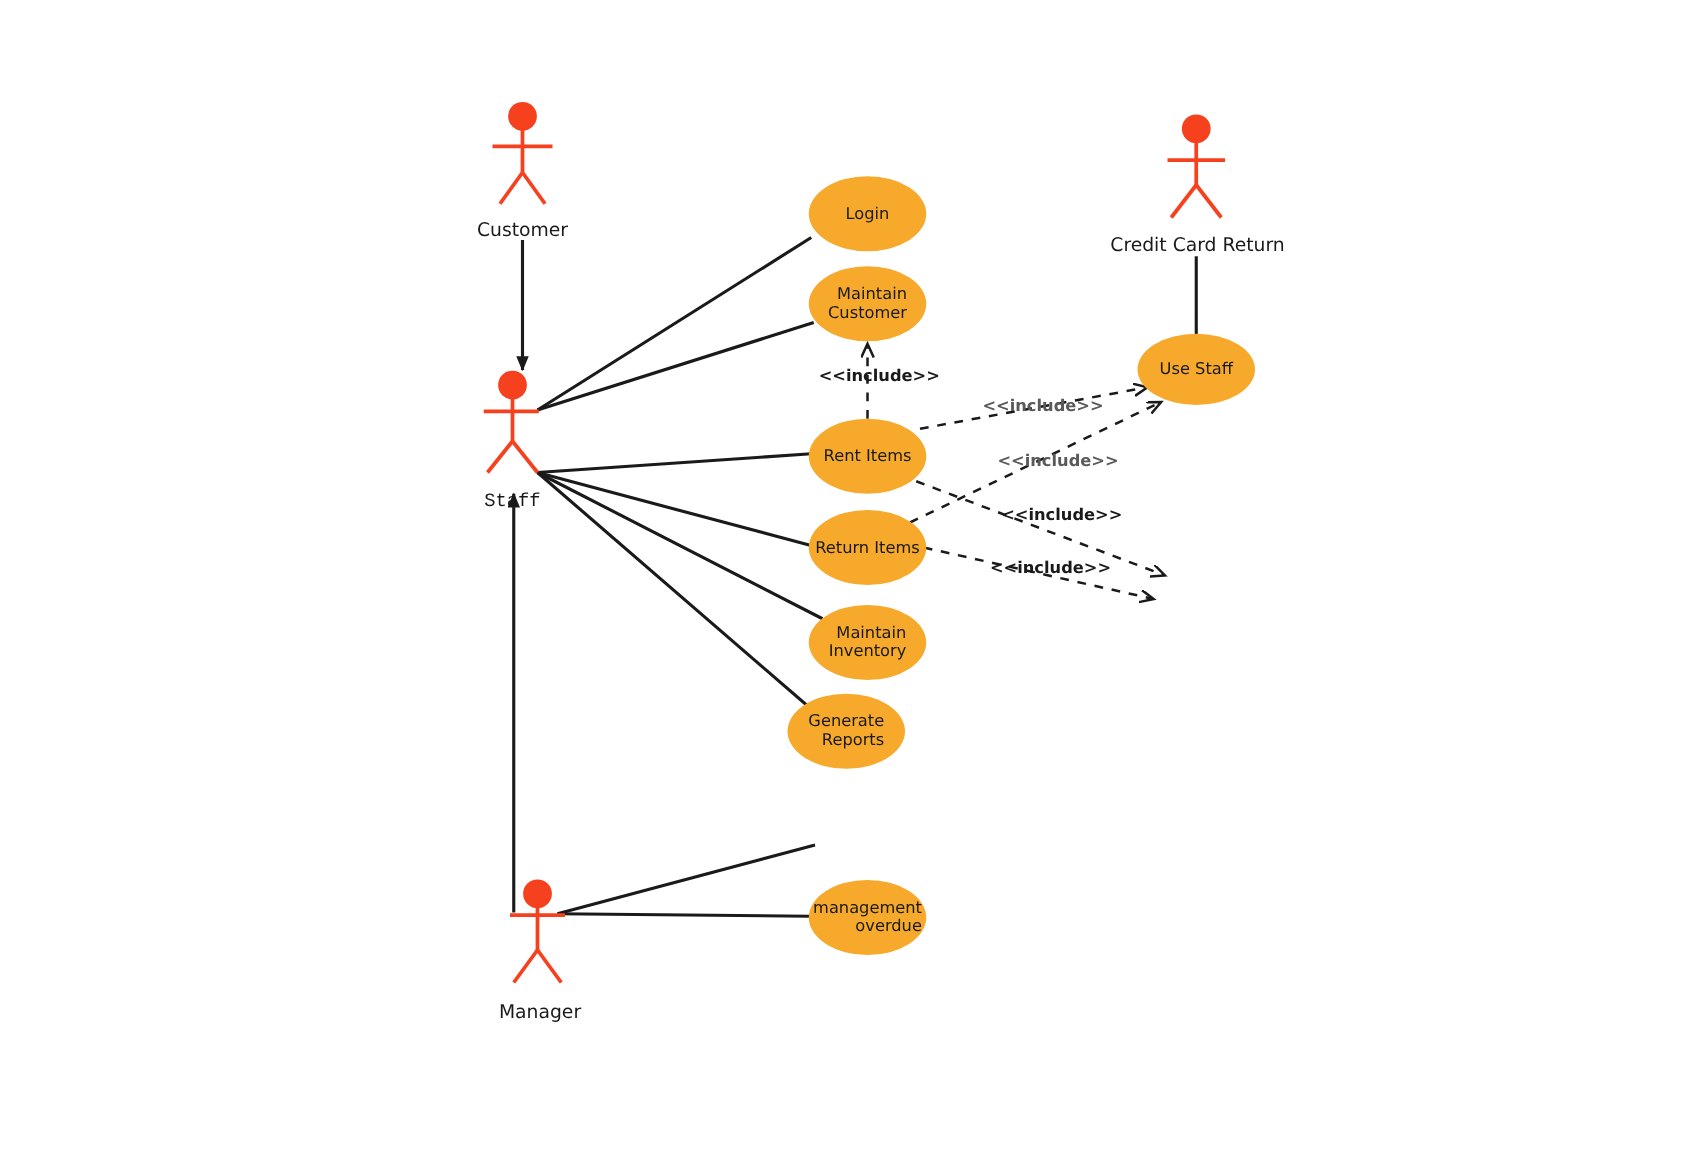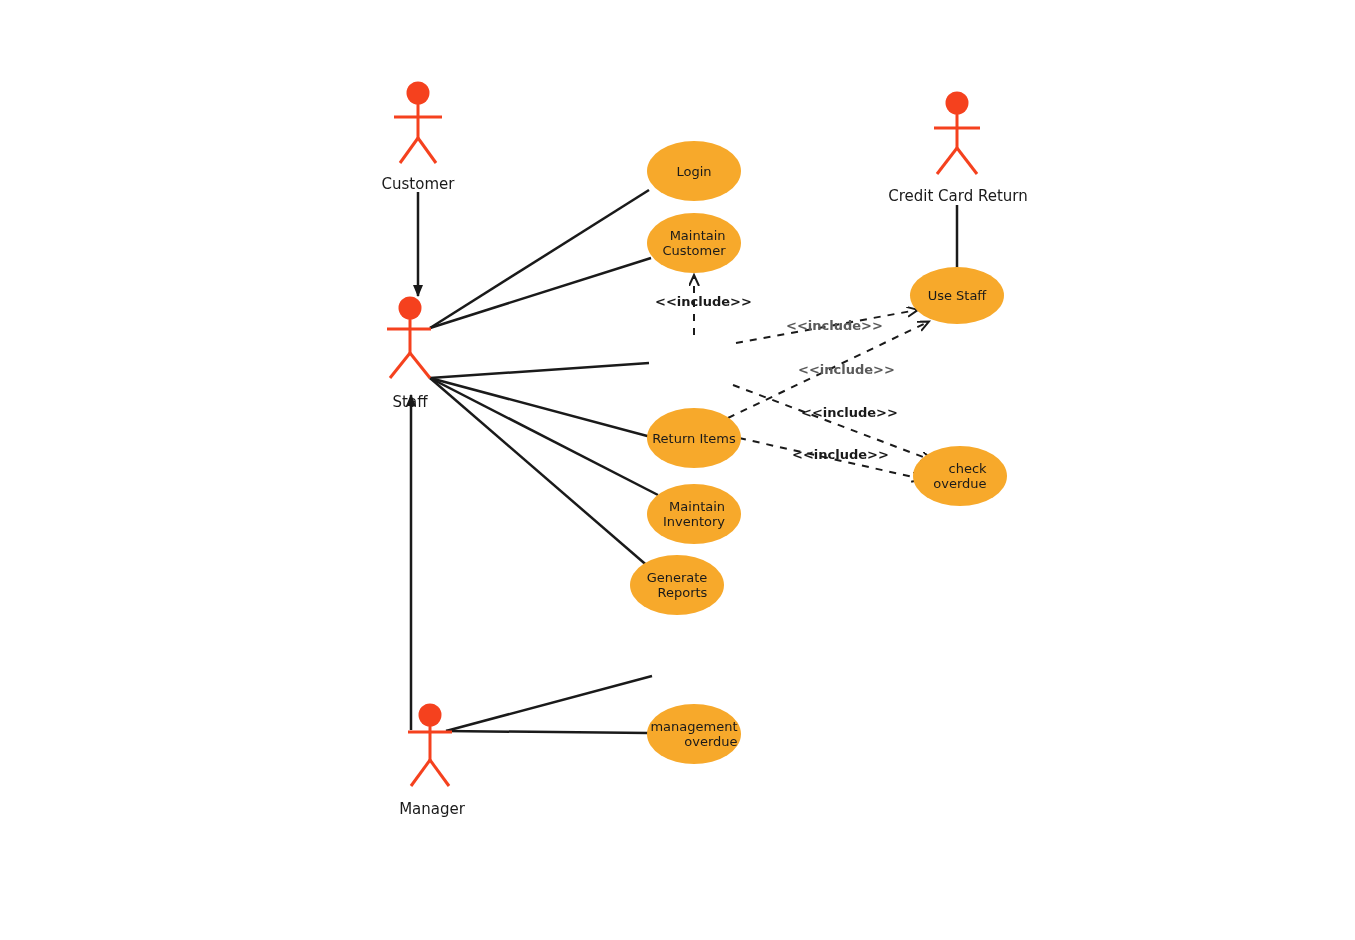--- a/index.html
+++ b/index.html
@@ -130,37 +130,36 @@
     <g>
       <circle cx="957" cy="103" r="11.5" fill="#F5411E"></circle>
       <line x1="957" y1="114" x2="957" y2="148" stroke="#F5411E" stroke-width="3"></line>
       <line x1="934" y1="128" x2="980" y2="128" stroke="#F5411E" stroke-width="3"></line>
       <line x1="957" y1="148" x2="937" y2="174" stroke="#F5411E" stroke-width="3"></line>
       <line x1="957" y1="148" x2="977" y2="174" stroke="#F5411E" stroke-width="3"></line>
     </g>
   </svg>
 
   <div class="actor-label" style="left:348px; top:175px; width:140px;">Customer</div>
-  <div class="actor-label" style="left:340px; top:393px; width:140px;">Staff</div>
+  <div class="actor-label" style="left:340px; top:393px; width:140px;font-family:Liberation Mono, monospace;">Staff</div>
   <div class="actor-label" style="left:362px; top:800px; width:140px;">Manager</div>
   <div class="actor-label" style="left:838px; top:187px; width:240px;">Credit Card Return</div>
 
   <div class="usecase" style="left:647px; top:141px; width:94px; height:60px;">Login</div>
   <div class="usecase" style="left:647px; top:213px; width:94px; height:60px;">Maintain
 Customer</div>
+  <div class="usecase" style="left:647px; top:335px; width:94px; height:60px;">Rent Items</div>
   <div class="usecase" style="left:647px; top:408px; width:94px; height:60px;">Return Items</div>
   <div class="usecase" style="left:647px; top:484px; width:94px; height:60px;">Maintain
 Inventory</div>
   <div class="usecase" style="left:630px; top:555px; width:94px; height:60px;">Generate
 Reports</div>
   <div class="usecase" style="left:647px; top:704px; width:94px; height:60px;">management
 overdue</div>
   <div class="usecase" style="left:910px; top:267px; width:94px; height:57px;">Use Staff</div>
-  <div class="usecase" style="left:913px; top:446px; width:94px; height:60px;">check
-overdue</div>
 
   <div class="edge-label dark" style="left:655px; top:294px;">&lt;&lt;include&gt;&gt;</div>
   <div class="edge-label gray" style="left:786px; top:318px;">&lt;&lt;include&gt;&gt;</div>
   <div class="edge-label gray" style="left:798px; top:362px;">&lt;&lt;include&gt;&gt;</div>
   <div class="edge-label dark" style="left:801px; top:405px;">&lt;&lt;include&gt;&gt;</div>
   <div class="edge-label dark" style="left:792px; top:447px;">&lt;&lt;include&gt;&gt;</div>
 
 </div>
 
 </body></html>

